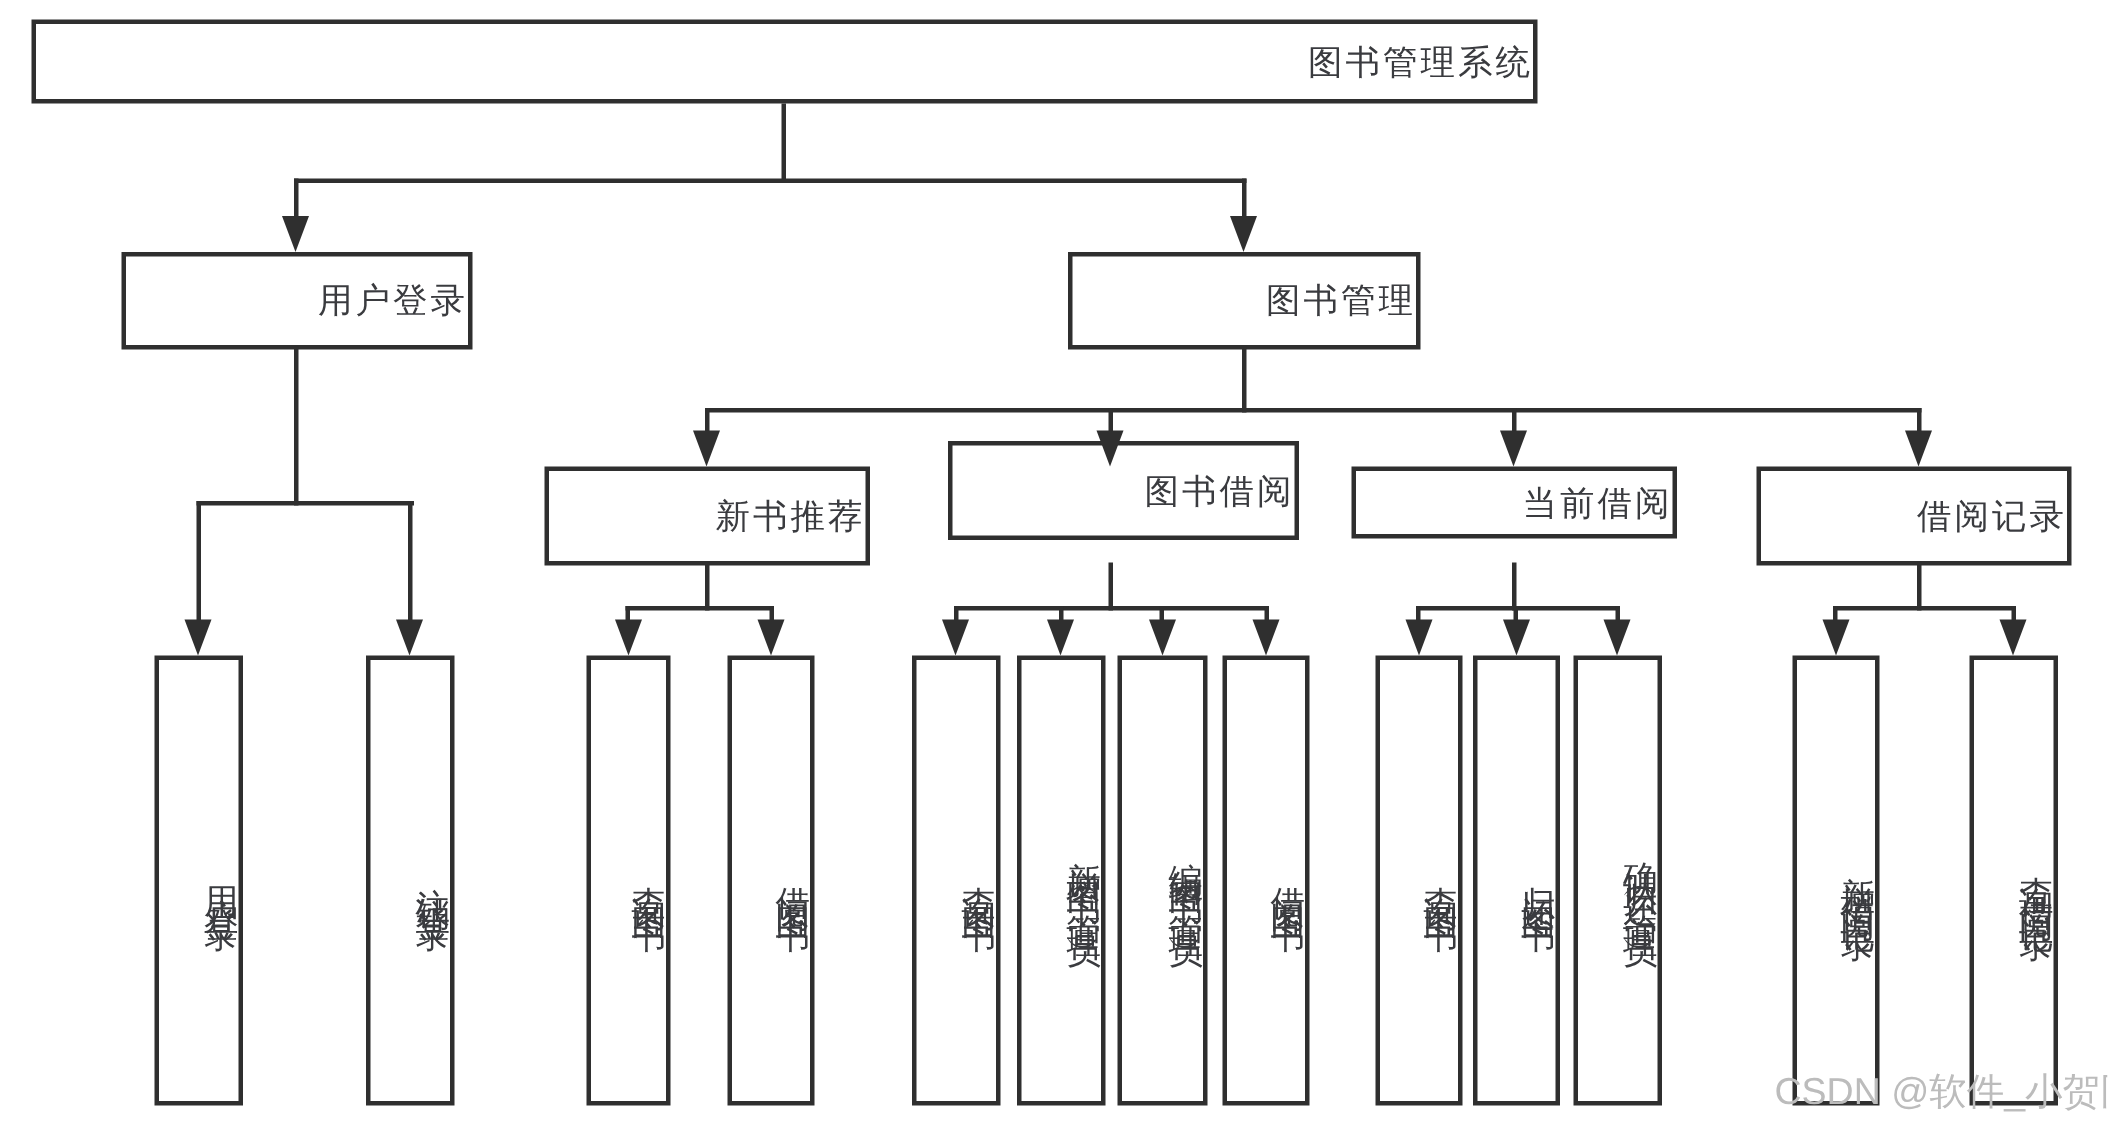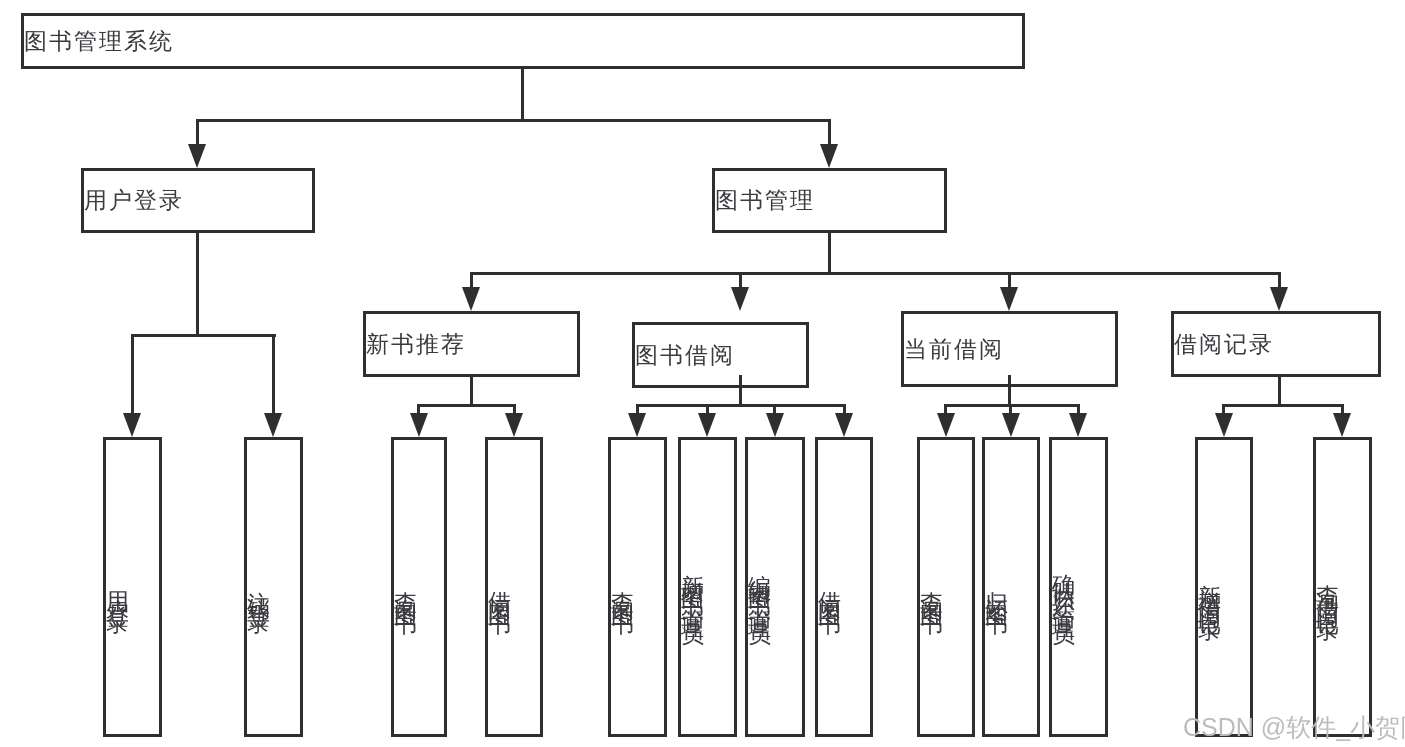--- a/index.html
+++ b/index.html
@@ -16,21 +16,21 @@
     background:#ffffff;
     overflow:hidden;
   }
   .node{
     position:absolute;
     box-sizing:border-box;
     border:3px solid var(--line);
     background:#ffffff;
     display:flex;
     align-items:center;
-    justify-content:flex-start;
+    justify-content:flex-end;
     color:var(--text);
   }
   .node.h span{
     font-size:23px;
     letter-spacing:2px;
     white-space:nowrap;
   }
   .node.leaf span{
     writing-mode:vertical-rl;
     font-size:23px;
@@ -73,25 +73,25 @@
   </div>
 
   <div class="node h" style="left:712px;top:168px;width:235px;height:65px">
     <span>图书管理</span>
   </div>
 
   <div class="node h" style="left:363px;top:311px;width:217px;height:66px">
     <span>新书推荐</span>
   </div>
 
-  <div class="node h" style="left:632px;top:322px;width:177px;height:66px">
+  <div class="node h" style="left:632px;top:294px;width:234px;height:66px">
     <span>图书借阅</span>
   </div>
 
-  <div class="node h" style="left:901px;top:311px;width:217px;height:76px">
+  <div class="node h" style="left:901px;top:311px;width:217px;height:48px">
     <span>当前借阅</span>
   </div>
 
   <div class="node h" style="left:1171px;top:311px;width:210px;height:66px">
     <span>借阅记录</span>
   </div>
 
   <div class="node leaf" style="left:103px;top:437px;width:59px;height:300px">
     <span>用户登录</span>
   </div>

